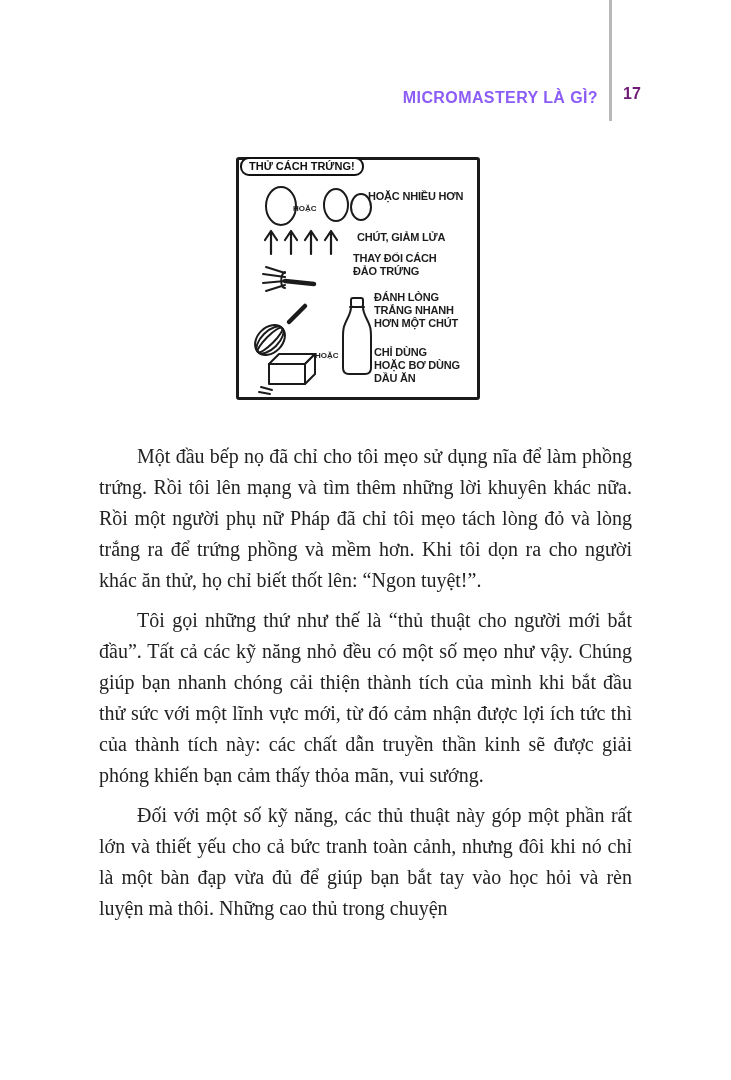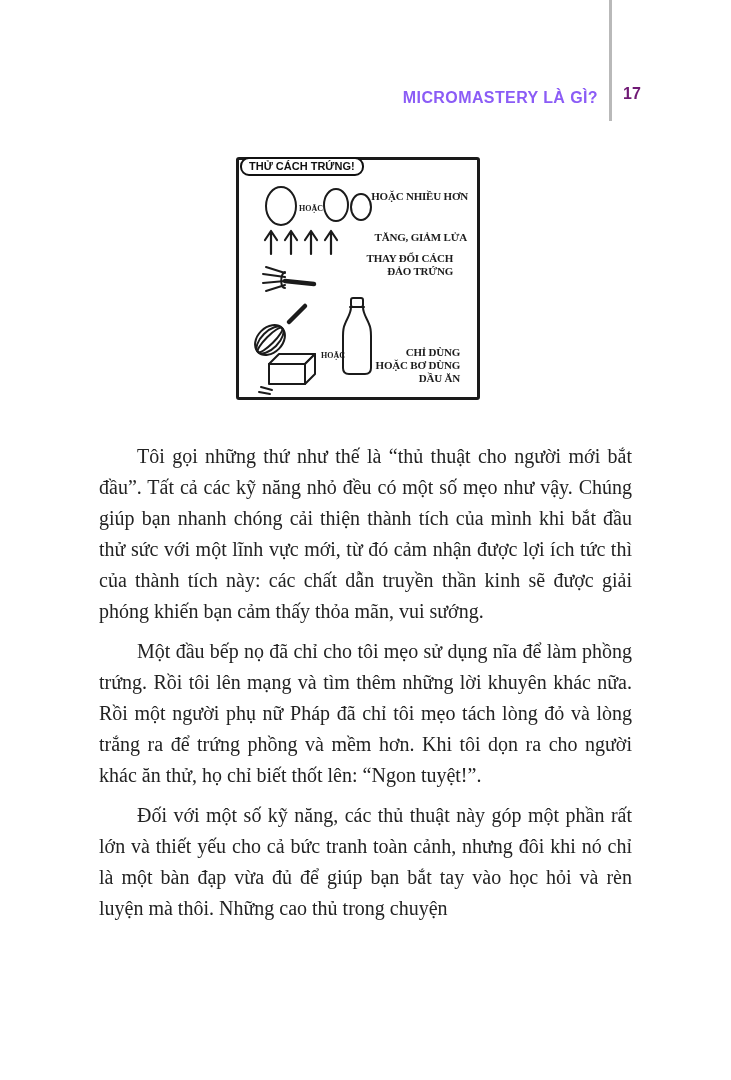--- a/index.html
+++ b/index.html
@@ -40,23 +40,23 @@
   .caption {
     position: absolute; top: -3px; left: 1px;
     border: 2px solid #111; border-radius: 9px;
     background: #fff; padding: 1px 7px 2px 7px;
     font-family: "Liberation Sans", "DejaVu Sans", sans-serif;
     font-size: 11px; font-weight: 700; color: #111;
     white-space: nowrap; z-index: 2;
   }
   .lbl {
     position: absolute;
-    font-family: Liberation Serif, serif;
+    font-family: Liberation Sans, sans-serif;
     font-weight: 700; color: #1c1c1c;
-    text-align: right; line-height: 13px; font-size: 11px;
+    text-align: left; line-height: 13px; font-size: 11px;
     letter-spacing: -0.2px;
   }
   .lbl-small { font-size: 8px; line-height: 9px; letter-spacing: 0; }
   .lbl-or-eggs { left: 54px; top: 44px; width: 30px; }
   .lbl-more   { left: 129px; top: 30px;  width: 100px; }
   .lbl-heat   { left: 118px; top: 71px;  width: 110px; }
   .lbl-stir   { left: 114px; top: 92px;  width: 100px; }
   .lbl-whisk  { left: 135px; top: 131px; width: 92px; }
   .lbl-or-fat { left: 76px;  top: 191px; width: 30px; }
   .lbl-fat    { left: 135px; top: 186px; width: 86px; }
@@ -121,25 +121,26 @@
 
       <g fill="#ffffff">
         <rect x="112" y="138" width="12" height="9" rx="2"></rect>
         <path d="M112 147 C112 154 108 158 106 164 C104 168 104 171 104 176 L104 208 Q104 214 110 214 L126 214 Q132 214 132 208 L132 176 C132 171 132 168 130 164 C128 158 124 154 124 147 Z"></path>
         <path d="M111 147 L125 147" fill="none"></path>
       </g>
     </svg>
 
     <div class="lbl lbl-small lbl-or-eggs">HOẶC</div>
     <div class="lbl lbl-more">HOẶC NHIỀU HƠN</div>
-    <div class="lbl lbl-heat">TĂNG, GIẢM LỬA</div>
+    <div class="lbl lbl-heat">CHÚT, GIẢM LỬA</div>
     <div class="lbl lbl-stir">THAY ĐỔI CÁCH ĐẢO TRỨNG</div>
+    <div class="lbl lbl-whisk">ĐÁNH LÒNG TRẮNG NHANH HƠN MỘT CHÚT</div>
     <div class="lbl lbl-small lbl-or-fat">HOẶC</div>
     <div class="lbl lbl-fat">CHỈ DÙNG HOẶC BƠ DÙNG DẦU ĂN</div>
   </div>
 
   <div class="body-text">
+    <p>Một đầu bếp nọ đã chỉ cho tôi mẹo sử dụng nĩa để làm phồng trứng. Rồi tôi lên mạng và tìm thêm những lời khuyên khác nữa. Rồi một người phụ nữ Pháp đã chỉ tôi mẹo tách lòng đỏ và lòng trắng ra để trứng phồng và mềm hơn. Khi tôi dọn ra cho người khác ăn thử, họ chỉ biết thốt lên: “Ngon tuyệt!”.</p>
     <p>Tôi gọi những thứ như thế là “thủ thuật cho người mới bắt đầu”. Tất cả các kỹ năng nhỏ đều có một số mẹo như vậy. Chúng giúp bạn nhanh chóng cải thiện thành tích của mình khi bắt đầu thử sức với một lĩnh vực mới, từ đó cảm nhận được lợi ích tức thì của thành tích này: các chất dẫn truyền thần kinh sẽ được giải phóng khiến bạn cảm thấy thỏa mãn, vui sướng.</p>
-    <p>Một đầu bếp nọ đã chỉ cho tôi mẹo sử dụng nĩa để làm phồng trứng. Rồi tôi lên mạng và tìm thêm những lời khuyên khác nữa. Rồi một người phụ nữ Pháp đã chỉ tôi mẹo tách lòng đỏ và lòng trắng ra để trứng phồng và mềm hơn. Khi tôi dọn ra cho người khác ăn thử, họ chỉ biết thốt lên: “Ngon tuyệt!”.</p>
     <p>Đối với một số kỹ năng, các thủ thuật này góp một phần rất lớn và thiết yếu cho cả bức tranh toàn cảnh, nhưng đôi khi nó chỉ là một bàn đạp vừa đủ để giúp bạn bắt tay vào học hỏi và rèn luyện mà thôi. Những cao thủ trong chuyện</p>
   </div>
 
 </div>
 
 </body></html>

